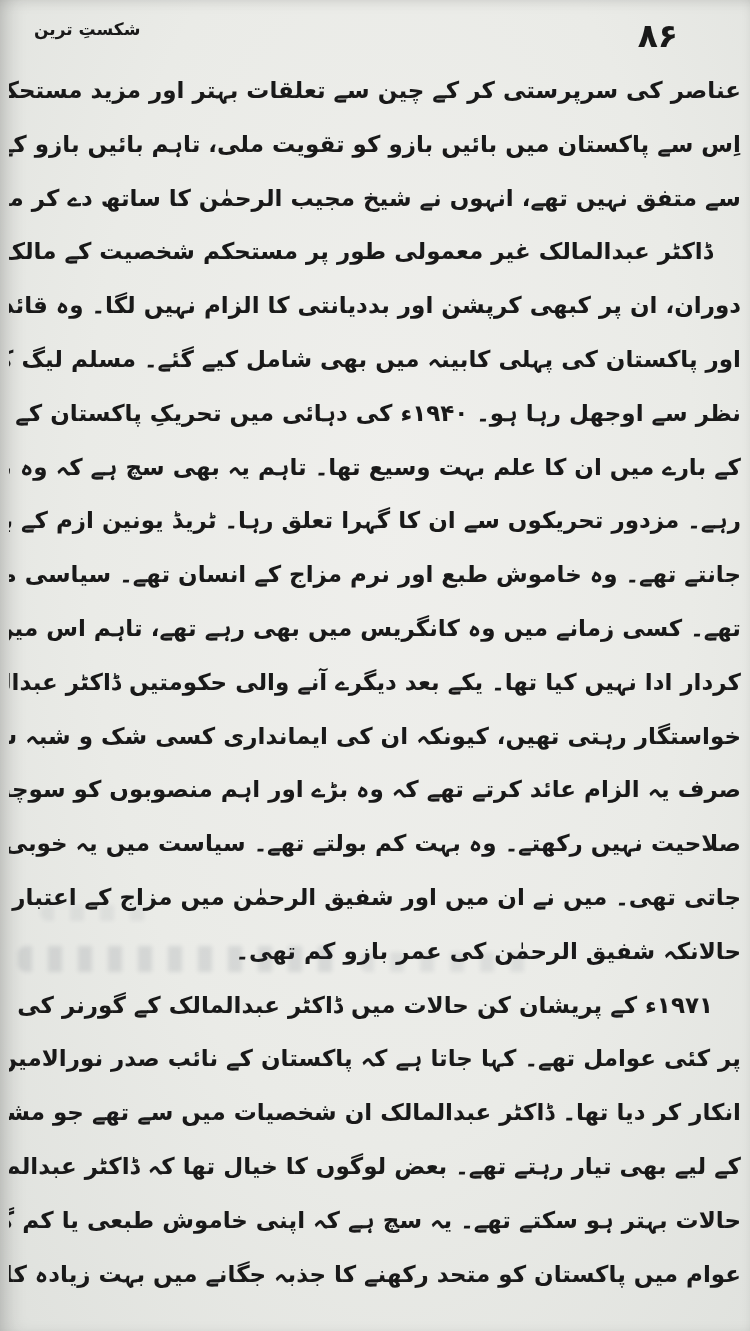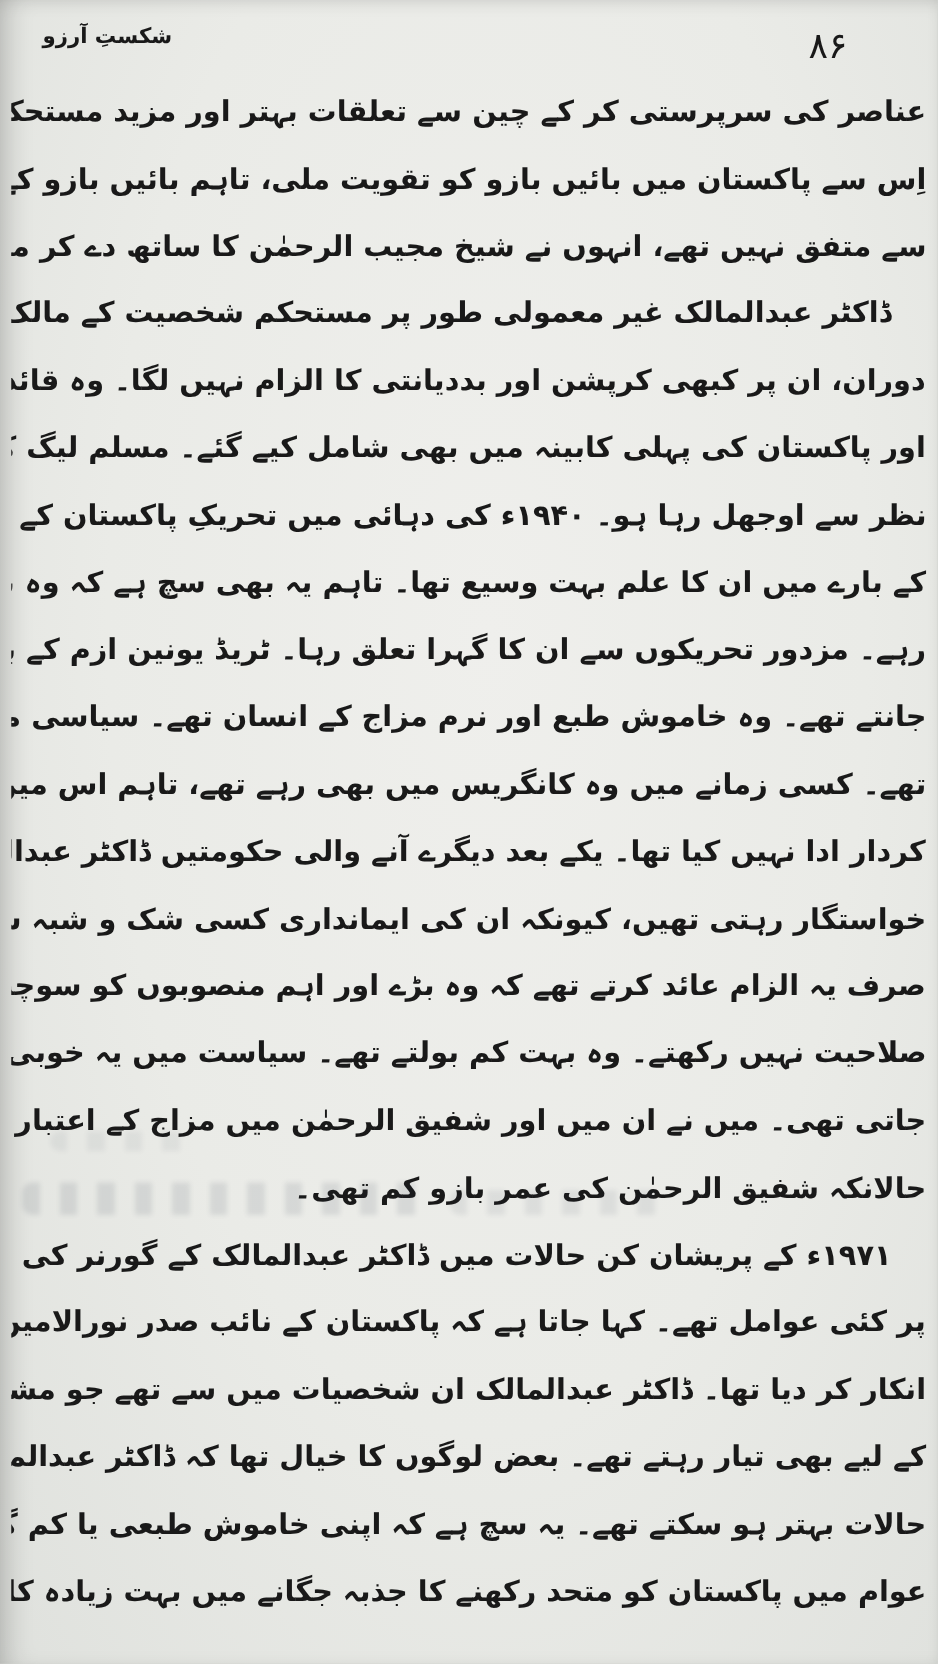--- a/index.html
+++ b/index.html
@@ -24,21 +24,21 @@
     color:var(--ink);
     direction:rtl;
   }
   .running-title{
     position:absolute;top:12px;left:34px;
     font-size:17px;font-weight:bold;line-height:34px;
     letter-spacing:0;
   }
   .page-number{
     position:absolute;top:16px;right:72px;
-    font-size:29px;font-weight:normal;line-height:40px;
+    font-size:33px;font-weight:bold;line-height:40px;
   }
   .text-block{
     position:absolute;top:64px;right:9px;left:9px;
     direction:rtl;
   }
   .line{
     height:53.8px;line-height:53.8px;
     font-size:23px;font-weight:bold;
     white-space:nowrap;
     text-align:justify;
@@ -58,21 +58,21 @@
     pointer-events:none;
   }
   .bleed.b1{top:946px;left:18px;width:330px;height:26px;}
   .bleed.b2{top:952px;left:360px;width:170px;height:20px;opacity:.10;}
   .bleed.b3{top:905px;left:40px;width:120px;height:16px;opacity:.08;}
 </style>
 </head>
 <body>
 
 <div class="page">
-  <div class="running-title">شکستِ آرزو</div>
+  <div class="running-title">شکستِ ترین</div>
 
   <div class="page-number">۸۶</div>
 
   <div class="text-block">
       <div class="line">عناصر کی سرپرستی کر کے چین سے تعلقات بہتر اور مزید مستحکم بنانے میں کامیاب ہو جائے گی۔</div>
       <div class="line">اِس سے پاکستان میں بائیں بازو کو تقویت ملی، تاہم بائیں بازو کے جو عناصر چین کے نظریات</div>
       <div class="line">سے متفق نہیں تھے، انہوں نے شیخ مجیب الرحمٰن کا ساتھ دے کر ملک توڑنے میں اپنا کردار ادا کیا۔</div>
       <div class="line indent">ڈاکٹر عبدالمالک غیر معمولی طور پر مستحکم شخصیت کے مالک تھے۔ طویل سیاسی کیریئر کے</div>
       <div class="line">دوران، ان پر کبھی کرپشن اور بددیانتی کا الزام نہیں لگا۔ وہ قائداعظم کے اعتماد پر پورے اترے</div>
       <div class="line">اور پاکستان کی پہلی کابینہ میں بھی شامل کیے گئے۔ مسلم لیگ کا شاید ہی کوئی معاملہ ہو جو اُن کی</div>

